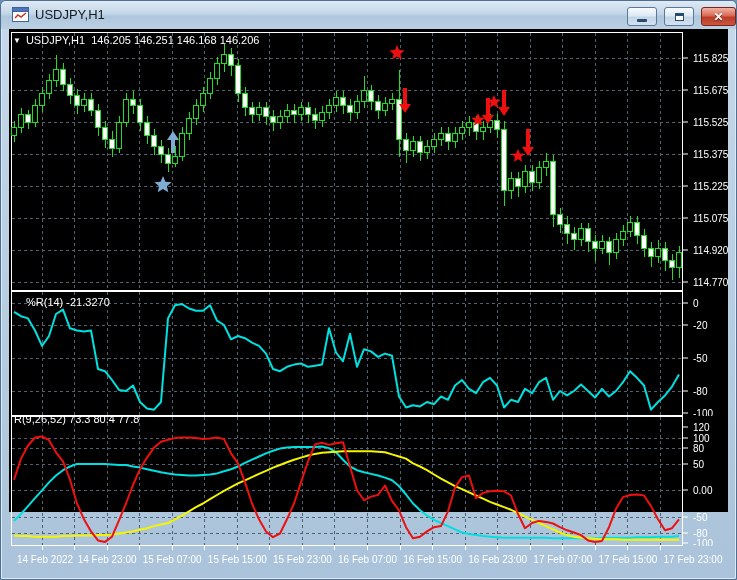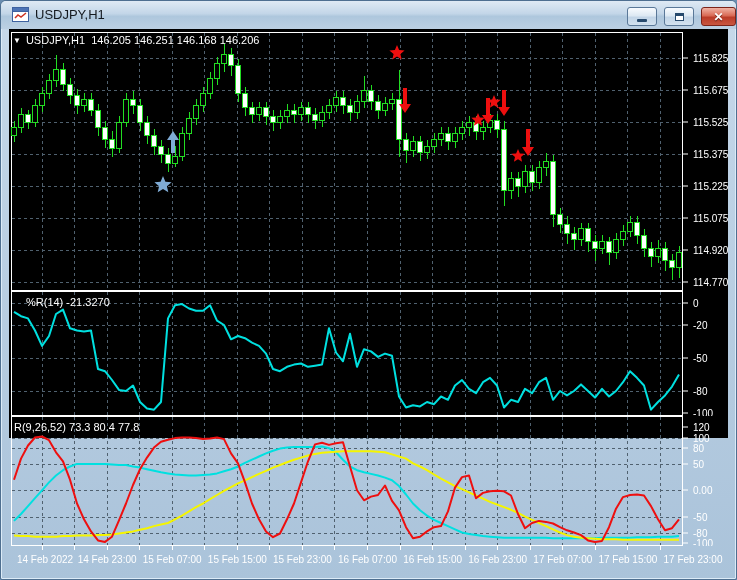--- a/index.html
+++ b/index.html
@@ -15,26 +15,26 @@
   .btn { position:absolute; top:6px; height:19px; border:1px solid #5a7898; border-radius:3px;
     background:linear-gradient(#f8fbfe 0%, #dde9f3 45%, #c2d5e7 55%, #d3e2ef 100%);
     display:flex; align-items:center; justify-content:center; cursor:default; }
   .btn-min { left:626px; width:30px; }
   .btn-rst { left:663px; width:30px; }
   .btn-close { left:700px; width:35px; border-color:#7c241a;
     background:linear-gradient(#f0b3a5 0%, #d96a55 45%, #bb3c28 55%, #c85640 100%); }
   .glyph-min { width:10px; height:3px; background:#274a6d; margin-top:7px; border-radius:1px; }
   .glyph-rst { width:9px; height:8px; border:1px solid #274a6d; border-top-width:3px; background:#fff; }
   .glyph-close { color:#fff; font-size:12px; font-weight:bold; text-shadow:0 1px 1px #5e150c; }
-  .client { position:absolute; left:8px; top:28px; width:719px; height:409px; background:#000; }
+  .client { position:absolute; left:8px; top:28px; width:719px; height:483px; background:#000; }
   .client svg { position:absolute; left:2px; }
   .overlay { position:absolute; color:#ffffff; font-size:11px; white-space:pre; z-index:5; }
   #chart-header { left:4px; top:5px; }
   #wpr-label { left:17px; top:267px; }
-  #rci-label { left:5px; top:392px; }
+  #rci-label { left:5px; top:384px; }
   .dd-icon { font-size:8px; margin-right:5px; vertical-align:1px; }
   text { font-family:"Liberation Sans", sans-serif; }
 </style>
 </head>
 <body>
 
 <div class="window">
   <div class="titlebar">
     <svg class="win-icon" viewBox="0 0 17 15">
       <rect x="0.5" y="0.5" width="16" height="14" fill="#ffffff" stroke="#3e62a0"></rect>

